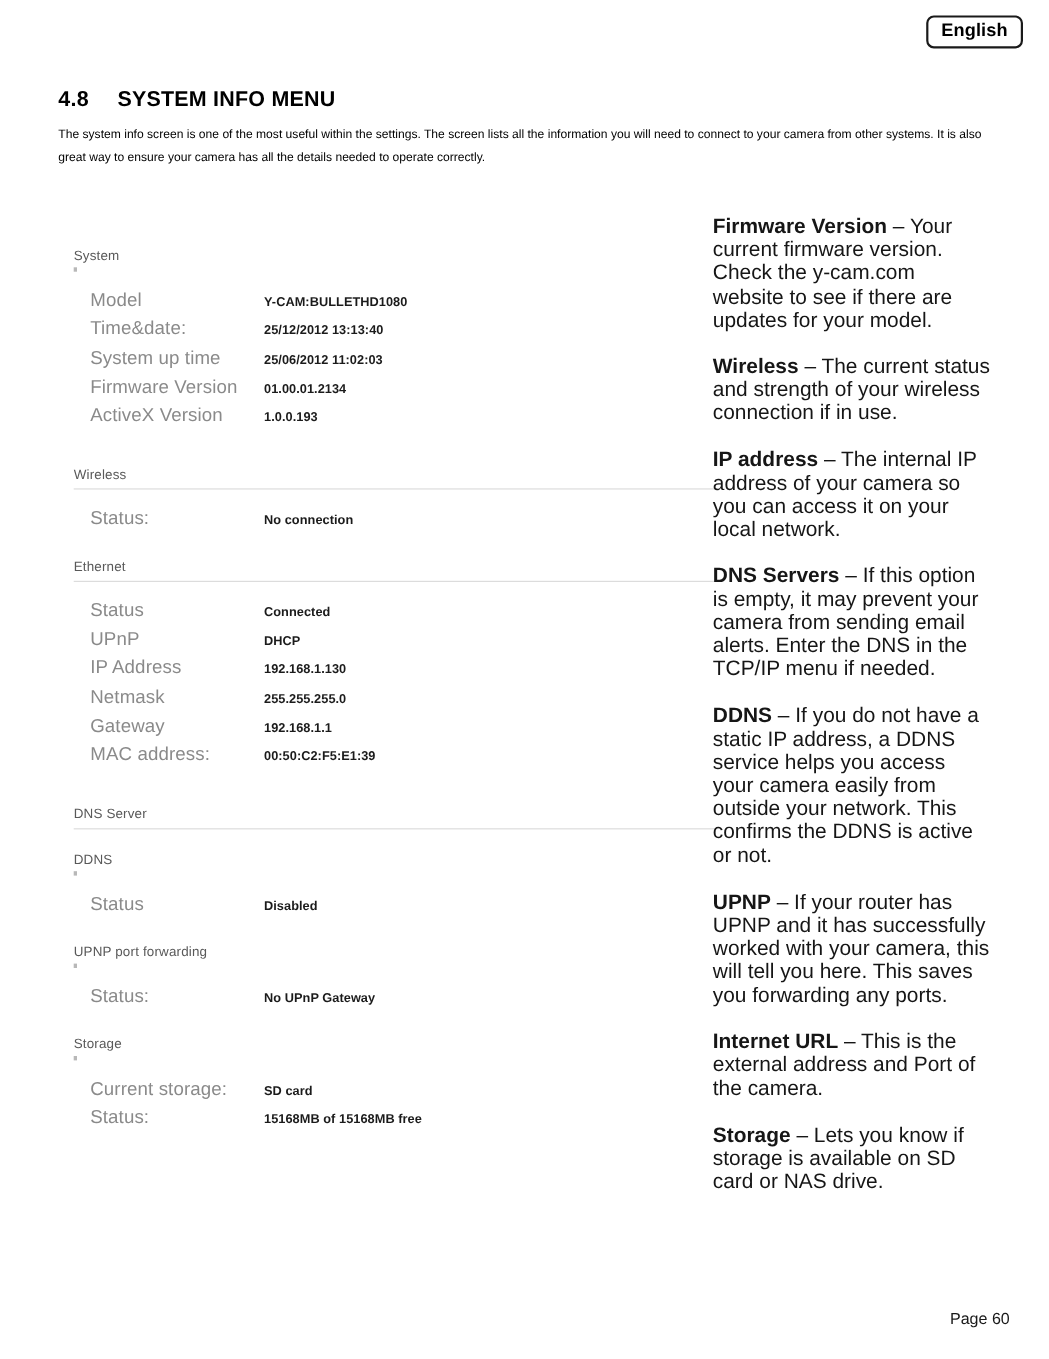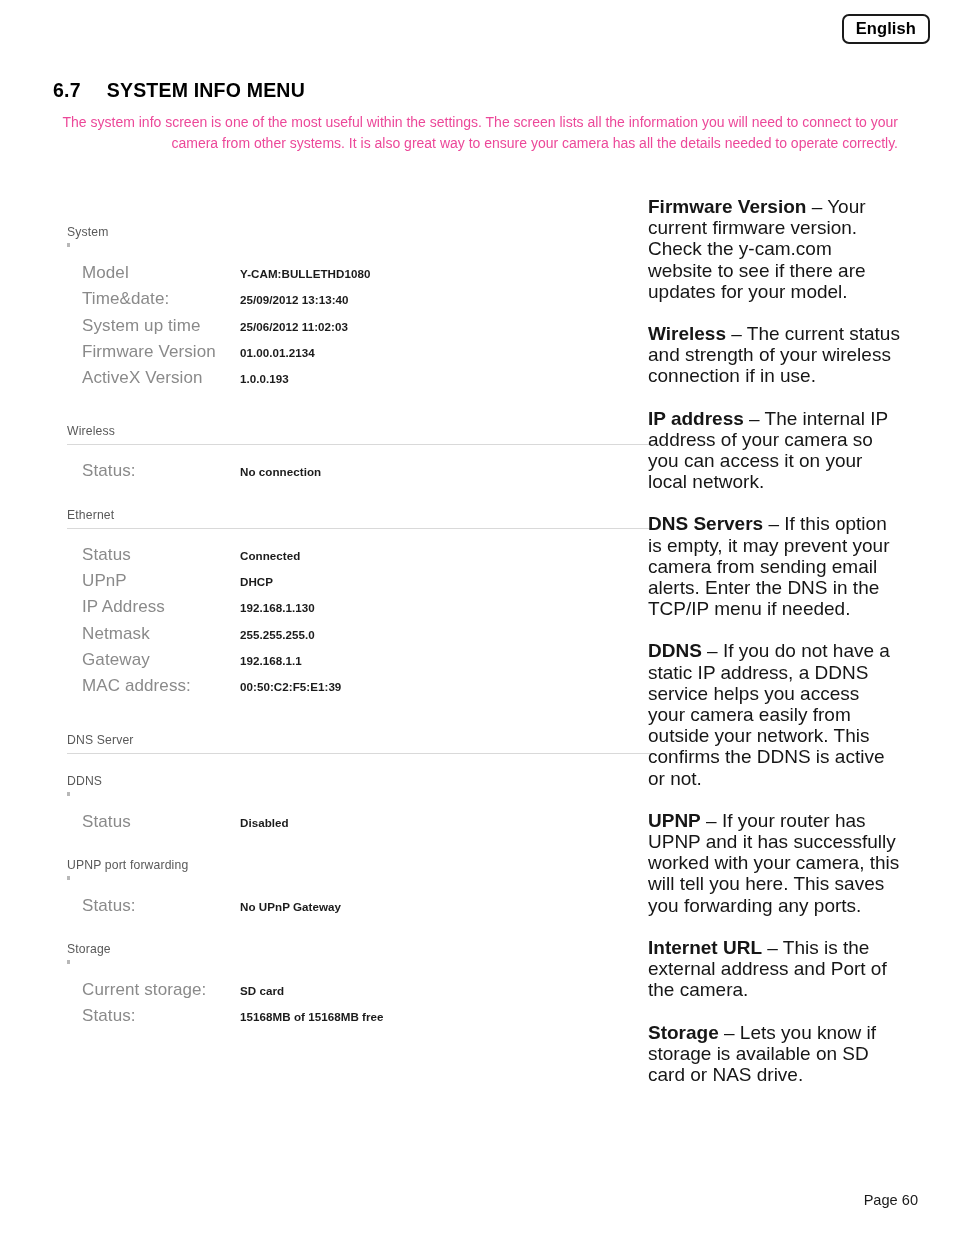--- a/index.html
+++ b/index.html
@@ -43,24 +43,24 @@
     color: #000;
     white-space: nowrap;
   }
   .doc-heading .num { margin-right: 26px; }
 
   .intro {
     position: absolute;
     left: 53px;
     top: 112px;
     width: 845px;
-    font-size: 14px;
+    font-size: 11px;
     line-height: 20.8px;
-    color: #ec4899;
-    text-align: right;
+    color: #000000;
+    text-align: left;
   }
 
   
   .shot {
     position: absolute;
     left: 53px;
     top: 198px;
     width: 600px;
     margin-top: 27px;
   }
@@ -131,37 +131,37 @@
     font-size: 14.6px;
     color: #1a1a1a;
   }
 </style>
 </head>
 <body>
 
 <div class="lang-badge">English</div>
 
 <div class="doc-heading">
-  <span class="num">6.7</span><span>SYSTEM INFO MENU</span>
+  <span class="num">4.8</span><span>SYSTEM INFO MENU</span>
 </div>
 
 <div class="intro">The system info screen is one of the most useful within the settings.  The screen lists all the information you will need to connect to your camera from other systems. It is also great way to ensure your camera has all the details needed to operate correctly.</div>
 
 <div class="shot">
     <div class="shot-section">
       <div class="sec-title">System</div>
       <div class="sec-tick"></div>
       <div class="rows">
         <div class="row">
           <div class="k">Model</div>
           <div class="v">Y-CAM:BULLETHD1080</div>
         </div>
         <div class="row">
           <div class="k">Time&amp;date:</div>
-          <div class="v">25/09/2012 13:13:40</div>
+          <div class="v">25/12/2012 13:13:40</div>
         </div>
         <div class="row">
           <div class="k">System up time</div>
           <div class="v">25/06/2012 11:02:03</div>
         </div>
         <div class="row">
           <div class="k">Firmware Version</div>
           <div class="v">01.00.01.2134</div>
         </div>
         <div class="row">

